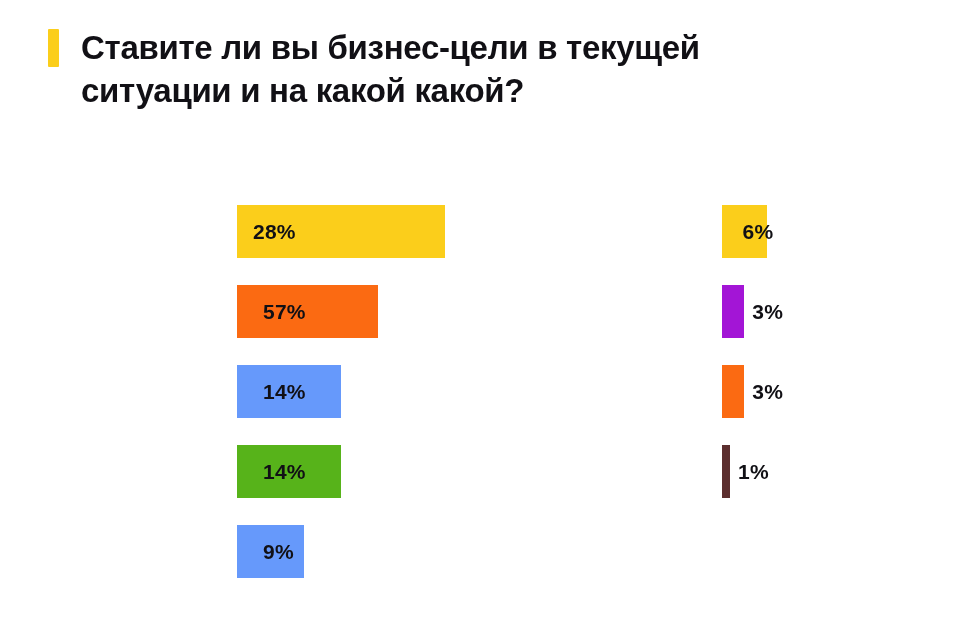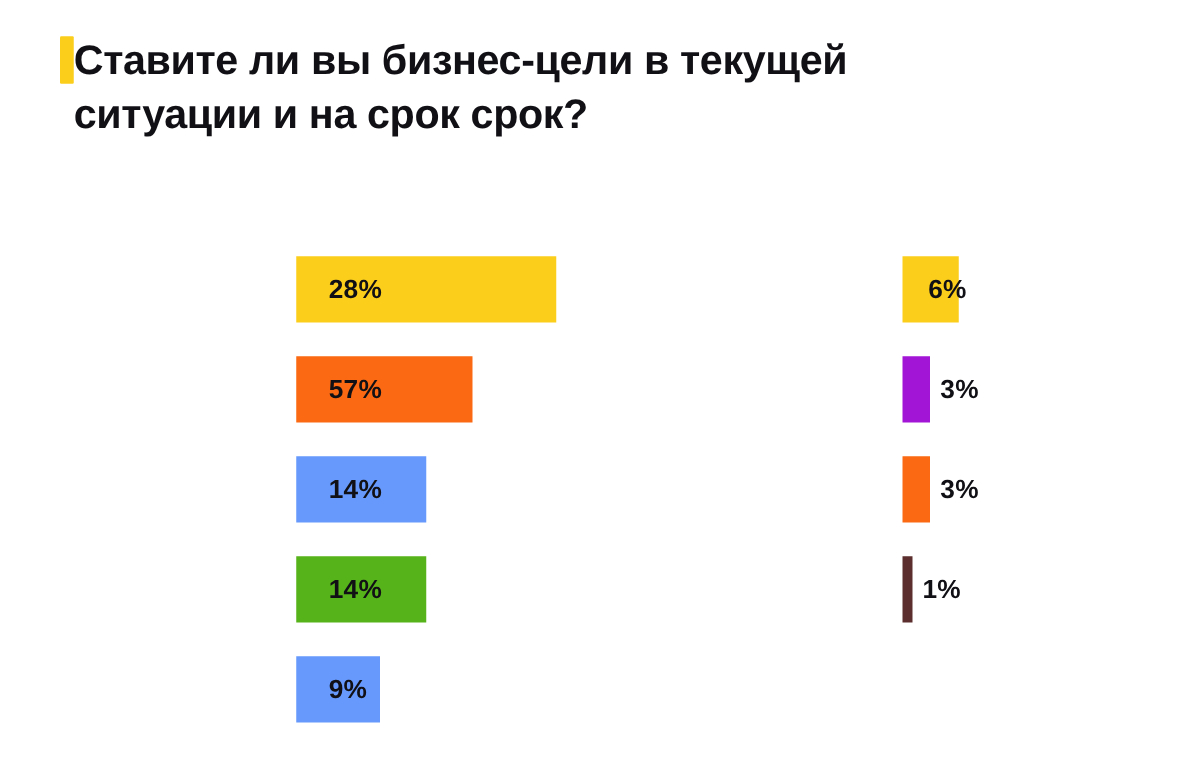--- a/index.html
+++ b/index.html
@@ -26,20 +26,21 @@
   }
   .title-accent {
     width: 11px;
     height: 38px;
     background: #FBCE1B;
     flex: 0 0 auto;
     margin-top: 3px;
     border-radius: 1px;
   }
   .title-text {
+    margin-left: 22px;
     font-size: 33px;
     line-height: 43px;
     font-weight: bold;
     color: #111015;
     letter-spacing: -0.3px;
     max-width: 620px;
   }
   .title-text .tline { display: block; white-space: nowrap; }
 
   
@@ -84,29 +85,29 @@
   
   .bar-value.outside { }
 </style>
 </head>
 <body>
 
 <div class="title-block">
   <div class="title-accent"></div>
   <div class="title-text">
     <span class="tline">Ставите ли вы бизнес-цели в текущей</span>
-    <span class="tline">ситуации и на срок срок?</span>
+    <span class="tline">ситуации и на какой какой?</span>
   </div>
 </div>
 
 <div class="chart-area" id="chart-area">
     <div class="bar-row" style="top: 205px; left: 0px;">
       <div class="bar-track" style="position: absolute; left: 237px; top: 0px; width: 328.04px;">
         <div class="bar-fill" style="width: 208.04px; background: rgb(251, 206, 27);"></div>
-        <div class="bar-value inside" style="left: 26px;">28%</div>
+        <div class="bar-value inside" style="left: 16px;">28%</div>
       </div>
     </div>
     <div class="bar-row" style="top: 285px; left: 0px;">
       <div class="bar-track" style="position: absolute; left: 237px; top: 0px; width: 261.17px;">
         <div class="bar-fill" style="width: 141.17px; background: rgb(251, 106, 18);"></div>
         <div class="bar-value inside" style="left: 26px;">57%</div>
       </div>
     </div>
     <div class="bar-row" style="top: 365px; left: 0px;">
       <div class="bar-track" style="position: absolute; left: 237px; top: 0px; width: 224.02px;">

